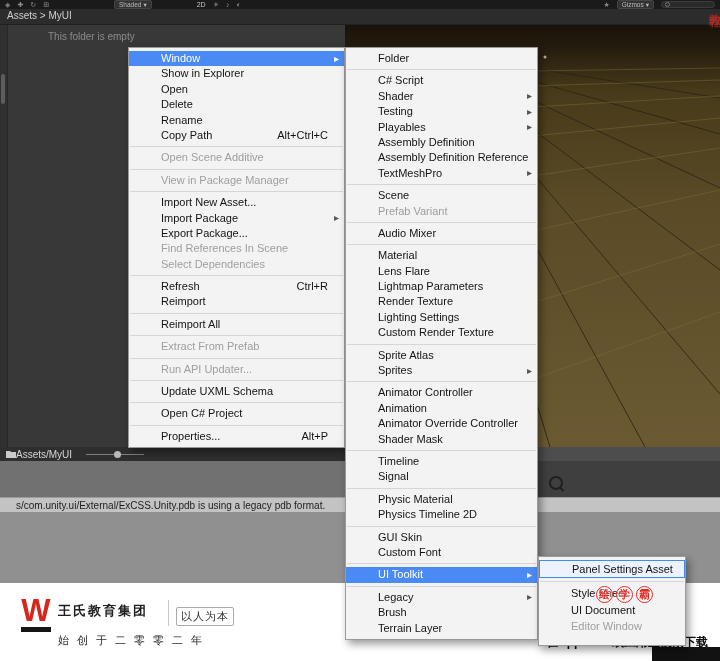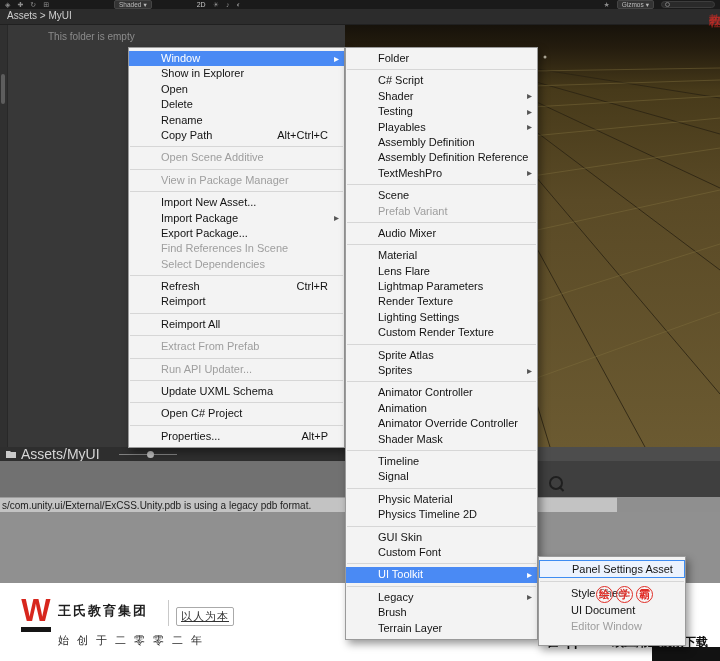--- a/index.html
+++ b/index.html
@@ -21,41 +21,41 @@
   .project-panel{position:absolute;left:0;top:22px;width:345px;height:425px;background:#383838;}
   .left-strip{position:absolute;left:0;top:0;width:7px;height:100%;background:#303030;border-right:1px solid #282828;}
   .left-thumb{position:absolute;left:1px;top:52px;width:4px;height:30px;background:#5d5d5d;border-radius:2px;}
   .empty-text{position:absolute;left:48px;top:9px;font-size:10px;color:#8b8b8b;}
 
   
   .scene-view{position:absolute;left:345px;top:22px;width:375px;height:425px;}
   .scene-view svg{display:block;width:100%;height:100%;}
 
   
-  .assets-bottom-bar{position:absolute;left:0;top:447px;width:345px;height:14px;background:#2e2e2e;display:flex;align-items:center;padding:0 6px;box-sizing:border-box;color:#d6d6d6;font-size:14px;gap:5px;}
+  .assets-bottom-bar{position:absolute;left:0;top:447px;width:345px;height:14px;background:#2e2e2e;display:flex;align-items:center;padding:0 6px;box-sizing:border-box;color:#d6d6d6;font-size:10px;}
   .bottom-right-band{position:absolute;left:345px;top:447px;width:375px;height:14px;background:#4d4d4d;}
   .slider-track{position:relative;width:58px;height:1px;background:#808080;margin-left:14px;}
   .slider-knob{position:absolute;left:28px;top:-3px;width:7px;height:7px;border-radius:50%;background:#b9b9b9;}
 
   
   .console-left{position:absolute;left:0;top:461px;width:345px;height:36px;background:#717171;}
   .console-right{position:absolute;left:345px;top:461px;width:375px;height:36px;background:#3f3f3f;}
   .search-icon{position:absolute;left:204px;top:15px;width:10px;height:10px;border:2px solid #1f1f1f;border-radius:50%;}
   .search-icon::after{content:"";position:absolute;left:9px;top:8px;width:6px;height:2px;background:#1f1f1f;transform:rotate(45deg);transform-origin:0 0;}
-  .status-strip{position:absolute;left:0;top:497px;width:617px;height:15px;background:#c3c3c3;border-top:1px solid #9c9c9c;color:#1c1c1c;font-size:10px;line-height:15px;padding-left:2px;box-sizing:border-box;white-space:nowrap;overflow:hidden;}
+  .status-strip{position:absolute;left:0;top:497px;width:720px;height:15px;background:#c3c3c3;border-top:1px solid #9c9c9c;color:#1c1c1c;font-size:10px;line-height:15px;padding-left:16px;box-sizing:border-box;white-space:nowrap;overflow:hidden;}
   .lower-band{position:absolute;left:0;top:512px;width:720px;height:71px;background:#909090;}
 
   
   .page-footer{position:absolute;left:0;top:583px;width:720px;height:78px;background:#ffffff;}
   .logo{position:absolute;left:17px;top:13px;width:38px;text-align:center;}
   .logo-w{font-size:31px;line-height:30px;font-weight:bold;color:#d7261d;display:block;}
   .logo-base{width:30px;height:5px;background:#151515;margin:1px auto 0;}
   .company{position:absolute;left:58px;top:19px;font-size:13px;font-weight:bold;color:#1e1e1e;letter-spacing:2px;}
   .divider{position:absolute;left:168px;top:17px;width:1px;height:26px;background:#c9c9c9;}
-  .slogan{position:absolute;left:176px;top:24px;font-size:11px;color:#333;border:1px solid #aaa;border-radius:2px;padding:1px 4px;letter-spacing:1px;text-decoration:underline;}
+  .slogan{position:absolute;left:176px;top:24px;font-size:11px;color:#333;border:1px solid #aaa;border-radius:2px;padding:1px 4px;letter-spacing:1px;}
   .founded{position:absolute;left:58px;top:50px;font-size:11px;color:#2a2a2a;letter-spacing:8px;}
   .download-hint{position:absolute;left:546px;top:51px;font-size:12px;font-weight:bold;color:#101010;}
   .dark-strip{position:absolute;left:652px;top:64px;width:68px;height:14px;background:#121212;}
 
   
   .menu{position:absolute;background:#f3f3f3;border:1px solid #9a9a9a;box-shadow:3px 4px 8px rgba(0,0,0,.4);padding:3px 0;box-sizing:border-box;font-size:11px;color:#131313;z-index:20;}
   .menu1{left:128px;top:47px;width:217px;}
   .menu2{left:345px;top:47px;width:193px;}
   .menu3{left:538px;top:556px;width:148px;padding-bottom:10px;}
   .menu-item{position:relative;height:15.4px;line-height:15.4px;padding:0 16px 0 32px;display:flex;align-items:center;white-space:nowrap;box-sizing:border-box;}

